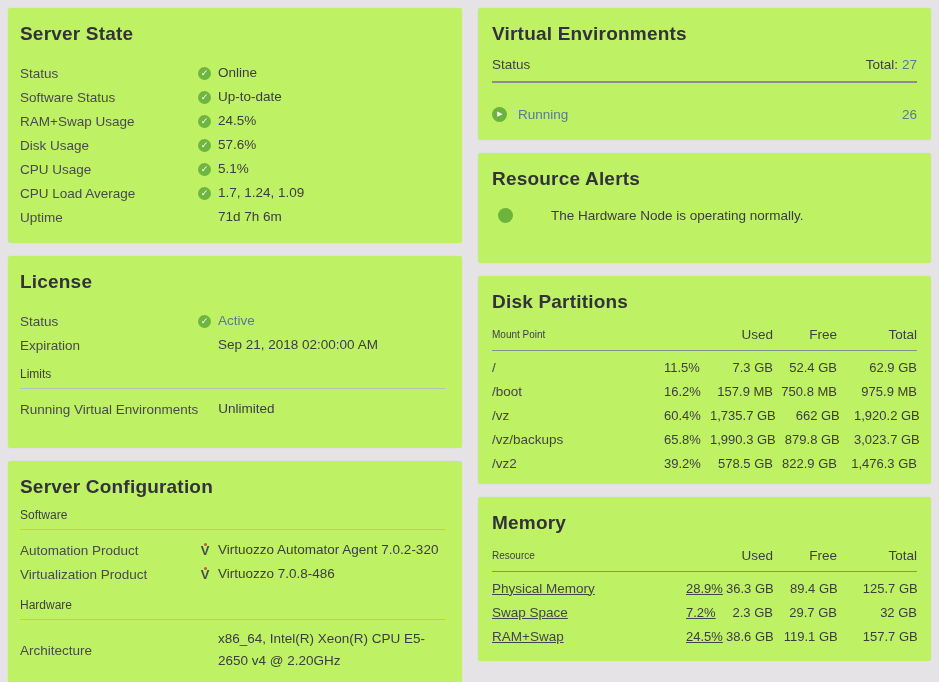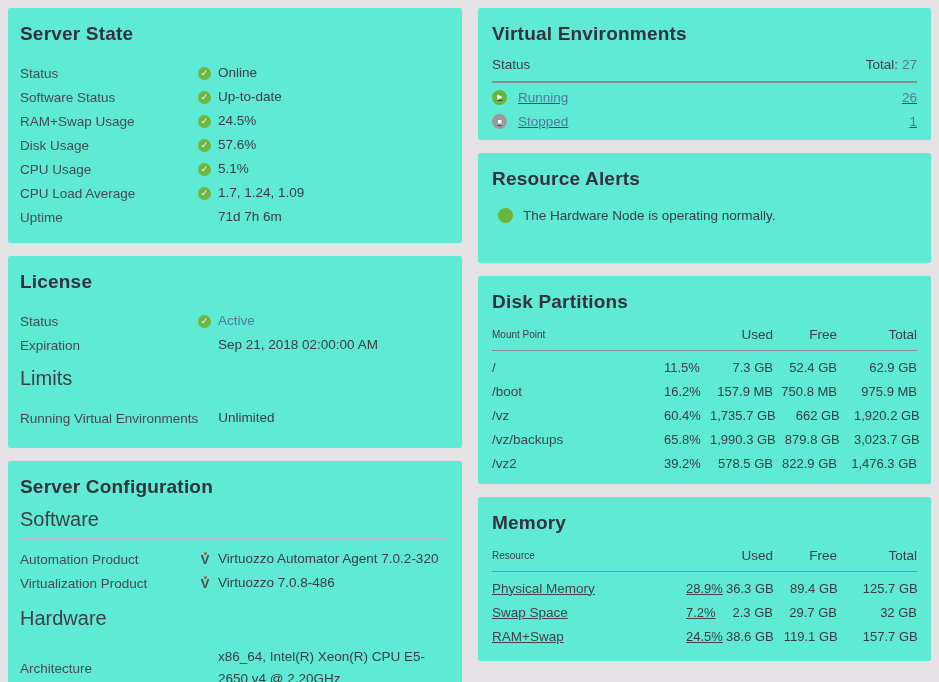--- a/index.html
+++ b/index.html
@@ -7,39 +7,39 @@
   body {
     background:#e6e3e7;
     font-family:"Liberation Sans","DejaVu Sans",sans-serif;
     color:#45444a; font-size:13.5px;
   }
   .layout { display:flex; gap:16px; padding:8px; }
   .col { display:flex; flex-direction:column; }
   .col-left  { width:454px; }
   .col-right { width:453px; }
   .card {
-    background:#5eead4; border-radius:3px; margin-bottom:13px;
+    background:#bef264; border-radius:3px; margin-bottom:13px;
     overflow:hidden; box-shadow:0 0 1px rgba(0,0,0,.12);
   }
   .card-l { padding:15px 16px 0 12px; }
   .card-r { padding:15px 14px 0 14px; }
   .panel-title {
     font-size:19px; font-weight:700; color:#33323a; letter-spacing:.2px;
     margin-bottom:16px;
   }
   
   .kv-row { display:flex; align-items:center; min-height:24px; }
   .kv-label { flex:0 0 178px; color:#4a4950; white-space:nowrap; }
   .kv-value { flex:1; display:flex; align-items:center; color:#3d3c42; }
   .icon-slot { flex:0 0 20px; display:flex; align-items:center; }
   .kv-value.wrap { align-items:flex-start; }
   .kv-value .text { line-height:22px; }
   
   .section-heading {
-    font-size:20px; color:#3f3e44; margin-top:10px; padding-bottom:7px;
+    font-size:12px; color:#3f3e44; margin-top:10px; padding-bottom:7px;
     border-bottom:1px solid #bdbcc0;
   }
   .section-body { padding-top:8px; padding-bottom:2px; }
   
   .icon-check {
     width:13px; height:13px; border-radius:50%; background:#6db63f;
     color:#fff; display:inline-block; text-align:center;
     font-size:9px; line-height:13px; font-weight:700;
   }
   .icon-check::after { content:"\2713"; }
@@ -67,24 +67,24 @@
   }
   
   .link { color:#56799c; cursor:pointer; }
   
   .ve-header {
     display:flex; align-items:center; padding-bottom:9px;
     border-bottom:2px solid #8d8c90; color:#3f3e44;
   }
   .ve-header .spacer, .ve-row .spacer { flex:1; }
   .ve-total-label { color:#3f3e44; margin-right:4px; }
-  .ve-row { display:flex; align-items:center; margin-top:4px; min-height:20px;text-decoration:underline; }
+  .ve-row { display:flex; align-items:center; margin-top:21px; min-height:20px; }
   .ve-row .icon-slot-ve { flex:0 0 26px; display:flex; align-items:center; }
   
-  .alert-row { display:flex; align-items:center; padding-left:6px; margin-top:2px; }
+  .alert-row { display:flex; align-items:center; padding-left:6px; margin-top:2px;gap:28px; }
   .alert-row .msg { margin-left:10px; color:#3d3c42; }
   
   .tbl-header {
     display:flex; align-items:center; padding-bottom:8px;
     border-bottom:1px solid #8d8c90; color:#3f3e44;
   }
   .tbl-row { display:flex; align-items:center; height:24px; font-size:13px; }
   .tbl-rows { padding-top:4px; }
   .c-name  { white-space:nowrap; color:#45444a; font-size:13.5px; }
   .dp .c-group { flex:0 0 218px; display:flex; align-items:center; }

